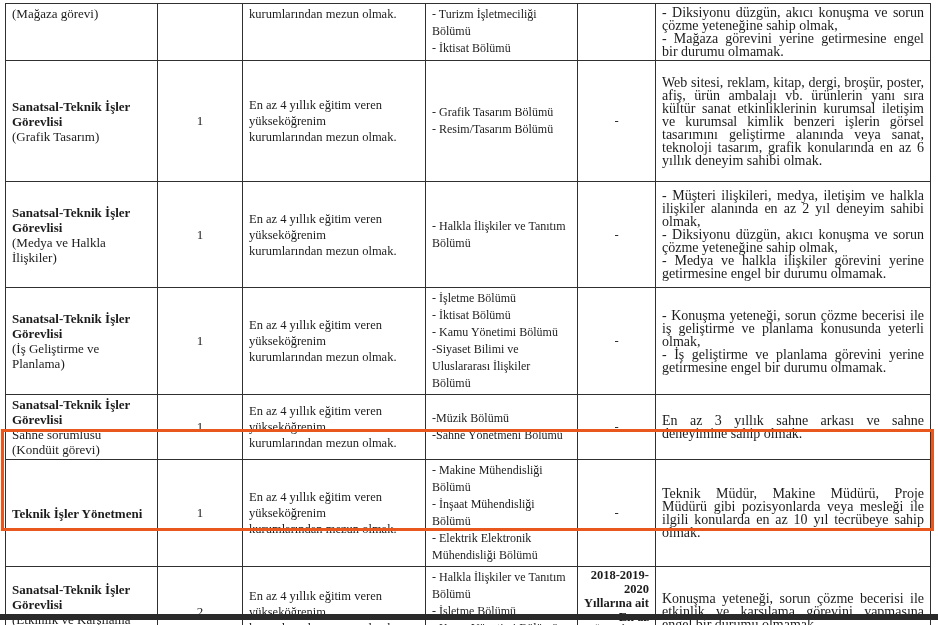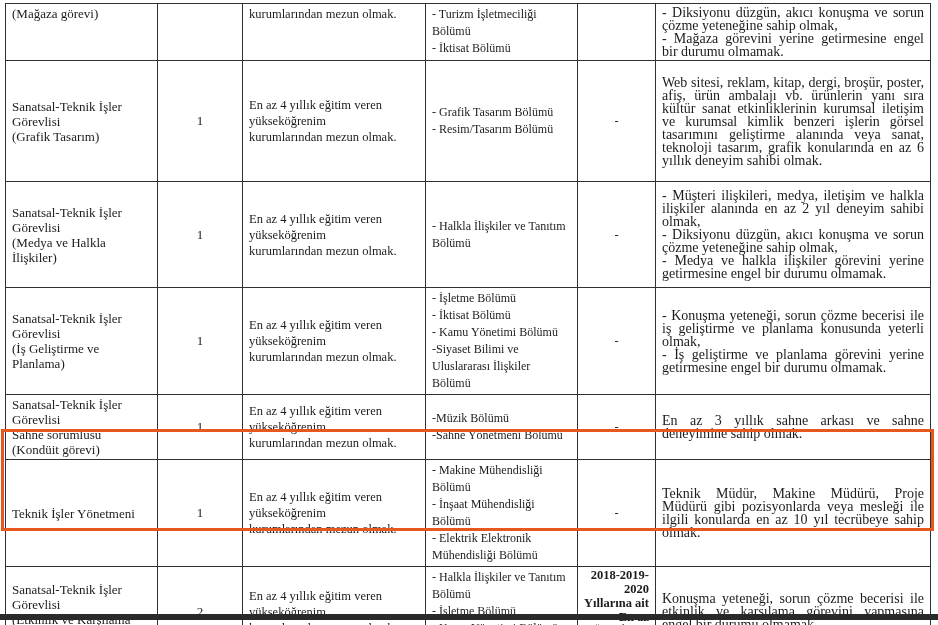--- a/index.html
+++ b/index.html
@@ -29,21 +29,21 @@
   }
   table.jobs td {
     border: 1.5px solid #303030;
     padding: 2px 6px;
     vertical-align: middle;
     overflow: hidden;
   }
   tr.row-top td { vertical-align: top; }
 
   td.c-title { font-size: 13px; line-height: 15px; padding-left: 8px; }
-  .t-bold { display: block; font-weight: normal; }
+  .t-bold { display: block; font-weight: bold; }
   .t-sub  { display: block; white-space: pre-line; }
 
   td.c-count { text-align: center; font-size: 13px; }
 
   td.c-edu {
     font-size: 12.5px;
     line-height: 16px;
     white-space: pre-line;
     margin-left: 13px;
   }

